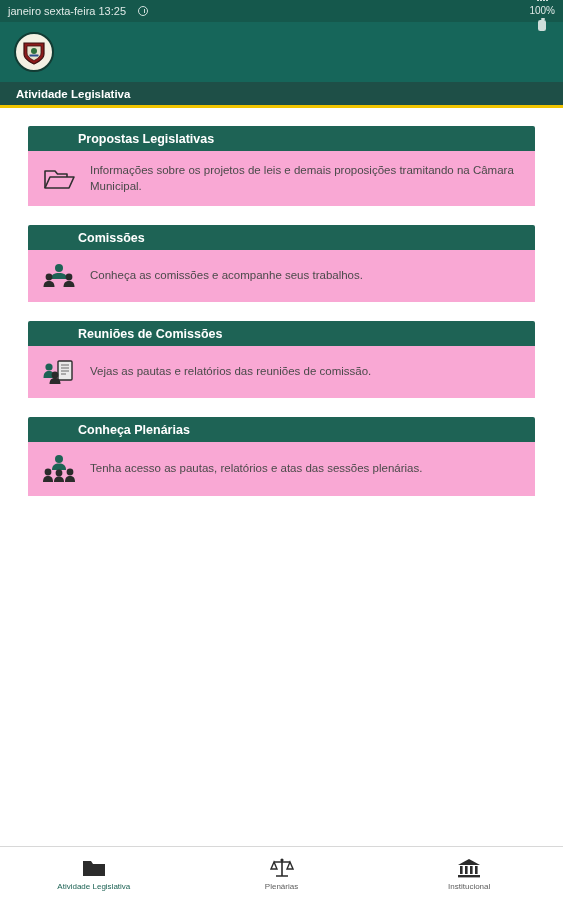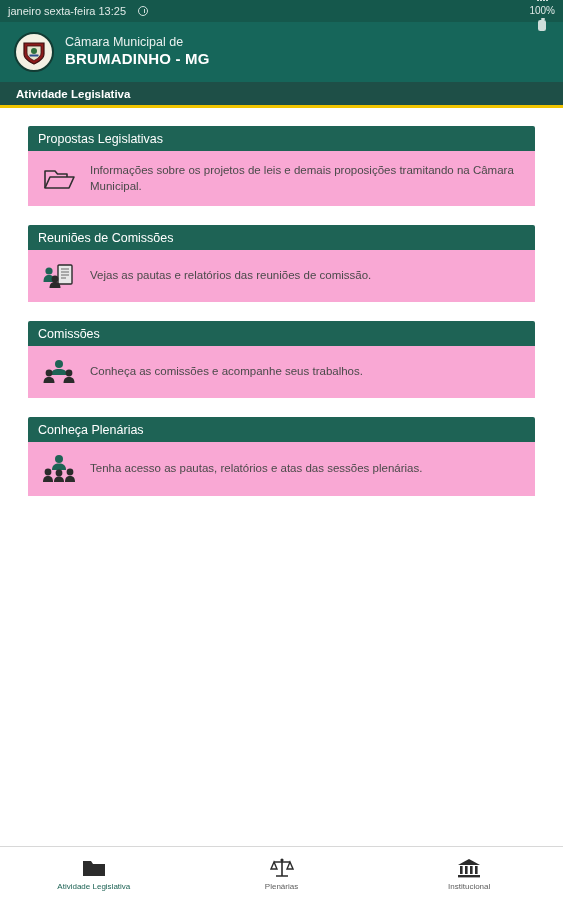--- a/index.html
+++ b/index.html
@@ -140,21 +140,22 @@
     background: #1e6355;
     height: 25px;
     display: flex;
     align-items: center;
     padding: 0 10px;
     border-radius: 2px 2px 0 0;
   }
   .card-head span {
     color: #ffffff;
     font-size: 12.5px;
-    font-weight: normal;
+    font-weight: bold;
+    margin-left: 40px;
   }
   .card-body {
     background: #f9a8d4;
     display: flex;
     align-items: center;
     gap: 14px;
     padding: 12px 12px 12px 14px;
     min-height: 52px;
   }
   .card-body .desc {
@@ -214,82 +215,78 @@
 
   <div class="header">
     <div class="brasao">
       <svg class="shield" viewBox="0 0 22 24">
         <path d="M1 2 H21 V13 C21 19 11 23 11 23 C11 23 1 19 1 13 Z" fill="#8d1b1b" stroke="#3a1010" stroke-width="1.2"></path>
         <path d="M4 5 H18 V12 C18 16.5 11 19.5 11 19.5 C11 19.5 4 16.5 4 12 Z" fill="#e8e2cd" stroke="#3a1010" stroke-width=".8"></path>
         <circle cx="11" cy="10" r="3" fill="#2e6f3c"></circle>
         <rect x="6.5" y="13.5" width="9" height="2" fill="#2c4f8f"></rect>
       </svg>
     </div>
-    <div class="header-text">
-      <div class="header-sub">Câmara Municipal de</div>
-      <div class="header-title">BRUMADINHO - MG</div>
-    </div>
   </div>
 
   <div class="sectionbar">
     <span>Atividade Legislativa</span>
   </div>
 
   <div class="content">
 
     <div class="card">
       <div class="card-head">
         <span>Propostas Legislativas</span>
       </div>
       <div class="card-body">
         <div class="card-icon">
           <svg width="32" height="26" viewBox="0 0 32 26">
             <path d="M2 22 V5 H12 L14.5 8 H24 V11" fill="none" stroke="#2f2f2f" stroke-width="1.6" stroke-linejoin="round"></path>
             <path d="M2 22 L7 11 H31 L26 22 Z" fill="none" stroke="#2f2f2f" stroke-width="1.6" stroke-linejoin="round"></path>
           </svg>
         </div>
         <div class="desc">Informações sobre os projetos de leis e demais proposições tramitando na Câmara Municipal.</div>
+      </div>
+    </div>
+
+    <div class="card">
+      <div class="card-head">
+        <span>Comissões</span>
+      </div>
+      <div class="card-body">
+        <div class="card-icon">
+          <svg width="32" height="28" viewBox="0 0 32 28">
+            <circle cx="16" cy="6" r="4" fill="#1e6355"></circle>
+            <path d="M8 17 C8 12.5 11.5 11 16 11 C20.5 11 24 12.5 24 17 Z" fill="#1e6355"></path>
+            <circle cx="6" cy="15" r="3.4" fill="#2b2b2b"></circle>
+            <path d="M0.5 25 C0.5 20.5 3 19 6 19 C9 19 11.5 20.5 11.5 25 Z" fill="#2b2b2b"></path>
+            <circle cx="26" cy="15" r="3.4" fill="#2b2b2b"></circle>
+            <path d="M20.5 25 C20.5 20.5 23 19 26 19 C29 19 31.5 20.5 31.5 25 Z" fill="#2b2b2b"></path>
+          </svg>
+        </div>
+        <div class="desc">Conheça as comissões e acompanhe seus trabalhos.</div>
       </div>
     </div>
 
     <div class="card">
       <div class="card-head">
         <span>Reuniões de Comissões</span>
       </div>
       <div class="card-body">
         <div class="card-icon">
           <svg width="32" height="28" viewBox="0 0 32 28">
             <rect x="15" y="3" width="14" height="19" rx="1" fill="#e9e9e9" stroke="#2b2b2b" stroke-width="1.4"></rect>
             <path d="M18 7 H26 M18 10 H26 M18 13 H26 M18 16 H23" stroke="#6b6b6b" stroke-width="1.2"></path>
             <circle cx="6" cy="9" r="3.6" fill="#1e6355"></circle>
             <path d="M0.5 20 C0.5 14.5 3 13 6 13 C9 13 11.5 14.5 11.5 20 Z" fill="#1e6355"></path>
             <circle cx="12" cy="17" r="3.4" fill="#2b2b2b"></circle>
             <path d="M6.5 26 C6.5 21.5 9 20 12 20 C15 20 17.5 21.5 17.5 26 Z" fill="#2b2b2b"></path>
           </svg>
         </div>
         <div class="desc">Vejas as pautas e relatórios das reuniões de comissão.</div>
-      </div>
-    </div>
-
-    <div class="card">
-      <div class="card-head">
-        <span>Comissões</span>
-      </div>
-      <div class="card-body">
-        <div class="card-icon">
-          <svg width="32" height="28" viewBox="0 0 32 28">
-            <circle cx="16" cy="6" r="4" fill="#1e6355"></circle>
-            <path d="M8 17 C8 12.5 11.5 11 16 11 C20.5 11 24 12.5 24 17 Z" fill="#1e6355"></path>
-            <circle cx="6" cy="15" r="3.4" fill="#2b2b2b"></circle>
-            <path d="M0.5 25 C0.5 20.5 3 19 6 19 C9 19 11.5 20.5 11.5 25 Z" fill="#2b2b2b"></path>
-            <circle cx="26" cy="15" r="3.4" fill="#2b2b2b"></circle>
-            <path d="M20.5 25 C20.5 20.5 23 19 26 19 C29 19 31.5 20.5 31.5 25 Z" fill="#2b2b2b"></path>
-          </svg>
-        </div>
-        <div class="desc">Conheça as comissões e acompanhe seus trabalhos.</div>
       </div>
     </div>
 
     <div class="card">
       <div class="card-head">
         <span>Conheça Plenárias</span>
       </div>
       <div class="card-body">
         <div class="card-icon">
           <svg width="32" height="30" viewBox="0 0 32 30">

